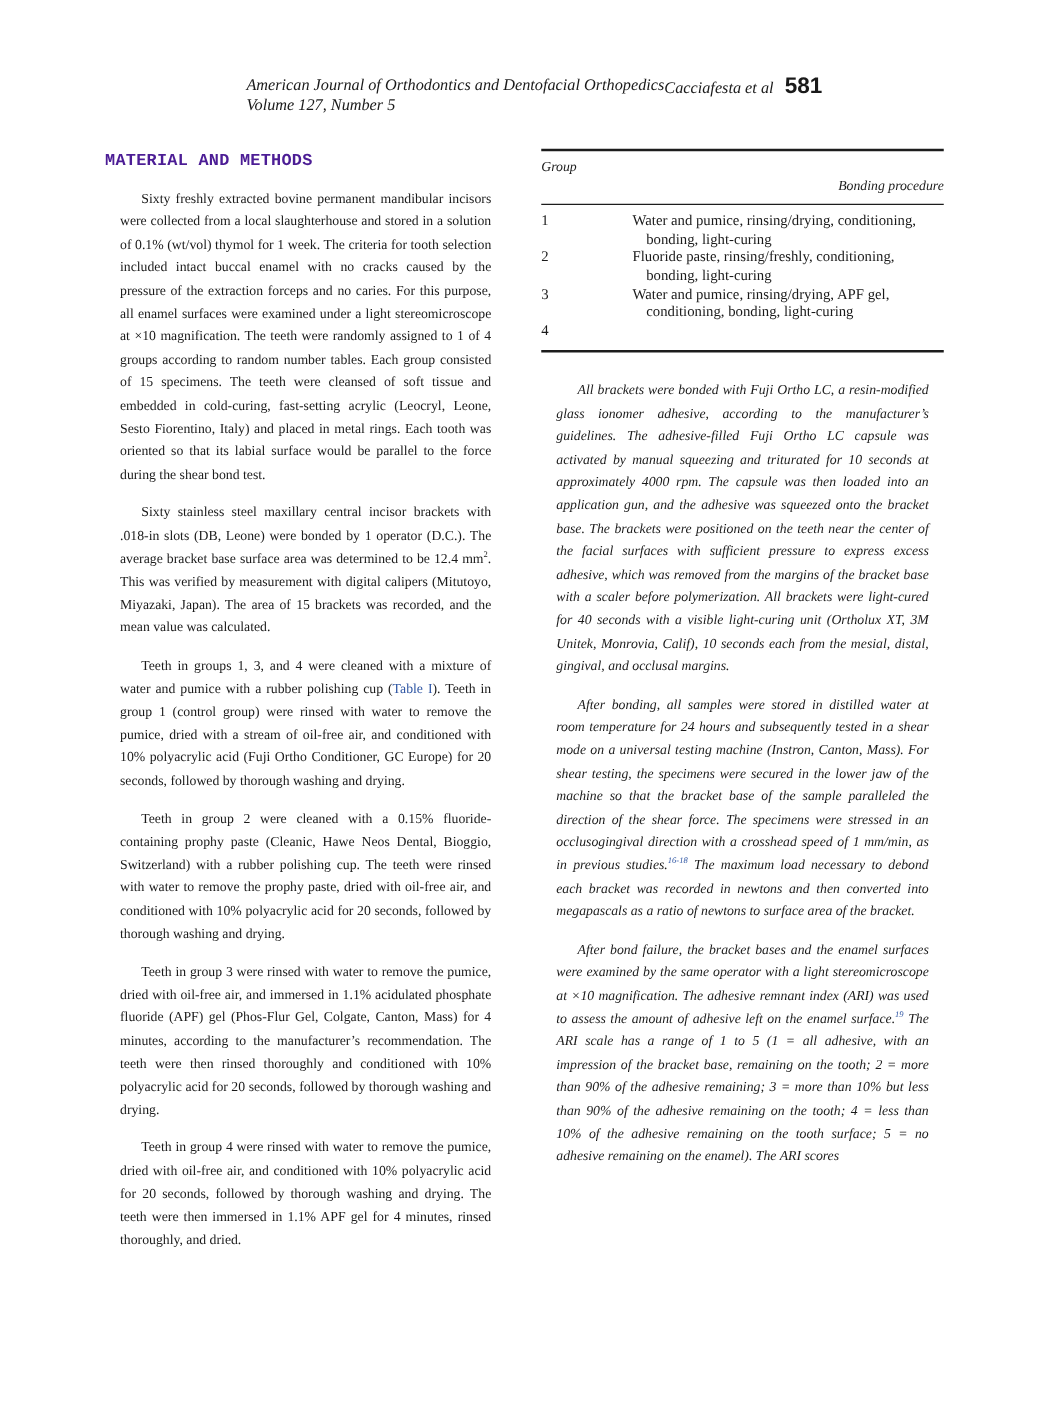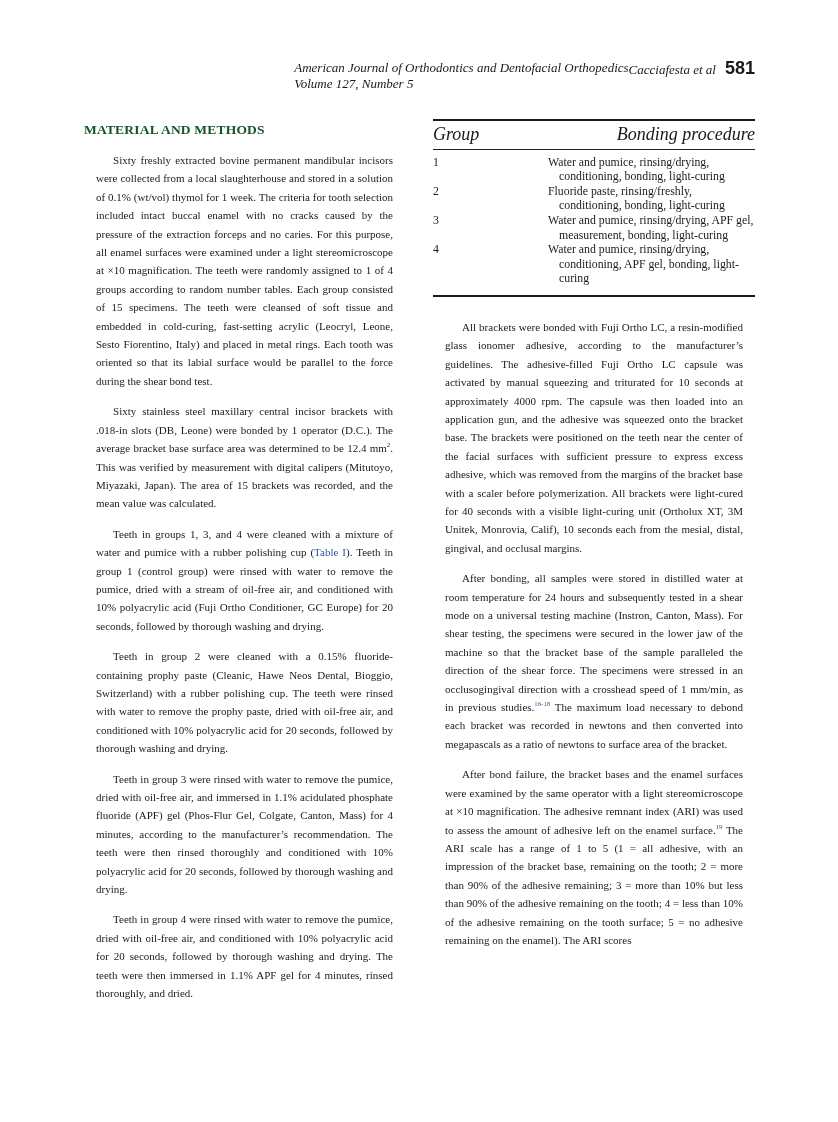--- a/index.html
+++ b/index.html
@@ -14,46 +14,46 @@
     overflow: hidden;
     --link: #2e55a3;
   }
   
   .hdr {
     position: absolute;
     left: 100px;
     right: 83px;
     top: 60px;
     display: flex;
-    justify-content: flex-end;
+    justify-content: center;
     align-items: flex-start;
     font-style: italic;
     font-size: 13px;
     line-height: 16px;
   }
   .hdr-left div { white-space: nowrap; }
   .hdr-right { white-space: nowrap; }
   .pageno {
     font-family: "Liberation Sans", sans-serif;
     font-style: normal;
     font-weight: bold;
     font-size: 18px;
     margin-left: 9px;
   }
   
   .col { position: absolute; top: 122px; width: 321px; }
   .col-left  { left: 84px;  }
   .col-right { left: 433px; top: 119px; width: 322px; }
   h2.sec {
-    font-family: Liberation Serif, serif;
+    font-family: Liberation Mono, monospace;
     font-size: 13.5px;
     font-weight: bold;
     letter-spacing: .2px;
     margin: 0 0 13px 0;
-    color: #14532d;
+    color: #4c1d95;
   }
   .para {
     margin: 12px;
     font-size: 11px;
     line-height: 18.4px;
     text-align: justify;
     text-indent: 1.55em;
   }
   .sup { font-size: 0.62em; line-height: 0; vertical-align: super; letter-spacing: 0; }
   .ref-link { color: var(--link); text-decoration: none; cursor: pointer; }
@@ -71,30 +71,31 @@
   .tbl {
     border-top: 2px solid #1c1c1c;
     border-bottom: 2.5px solid #1c1c1c;
     font-size: 11.8px;
     line-height: 14.6px;
   }
   .tbl-head {
     display: flex;
     border-bottom: 1.5px solid #1c1c1c;
     font-style: italic;
-    font-size: 18px;
+    font-size: 11px;
     padding: 6px 0 7px 0;
+    flex-direction: column;
   }
   .th-group { width: 73px; }
   .th-proc  { flex: 1; text-align: right; }
   .tbl-body { padding: 5px 0 9px 0; }
   .trow { display: flex; }
   .cell-group { width: 73px; }
-  .cell-proc  { flex: 1; padding-left: 11px; text-indent: -11px; margin-left: 42px; }
-  .paras-after-table { margin-top: 21px; }
+  .cell-proc  { flex: 1; padding-left: 11px; text-indent: -11px; }
+  .paras-after-table { margin-top: 21px; font-style: italic; }
 </style>
 </head>
 <body>
 
 <div class="page" style="--link: #2e55a3;">
 
   <div class="hdr">
     <div class="hdr-left">
       <div>American Journal of Orthodontics and Dentofacial Orthopedics</div>
       <div>Volume 127, Number 5</div>
@@ -126,25 +127,24 @@
           <div class="trow">
             <span class="cell-group">1</span>
             <span class="cell-proc">Water and pumice, rinsing/drying, conditioning, bonding, light-curing</span>
           </div>
           <div class="trow">
             <span class="cell-group">2</span>
             <span class="cell-proc">Fluoride paste, rinsing/freshly, conditioning, bonding, light-curing</span>
           </div>
           <div class="trow">
             <span class="cell-group">3</span>
-            <span class="cell-proc">Water and pumice, rinsing/drying, APF gel, measurement, bonding, light-curing</span>
+            <span class="cell-proc">Water and pumice, rinsing/drying, APF gel, conditioning, bonding, light-curing</span>
           </div>
           <div class="trow">
             <span class="cell-group">4</span>
-            <span class="cell-proc">Water and pumice, rinsing/drying, conditioning, APF gel, bonding, light-curing</span>
           </div>
         </div>
     </div>
     <div class="paras-after-table">
         <p class="para"><span>All brackets were bonded with Fuji Ortho LC, a resin-modified glass ionomer adhesive, according to the manufacturer’s guidelines. The adhesive-filled Fuji Ortho LC capsule was activated by manual squeezing and triturated for 10 seconds at approximately 4000 rpm. The capsule was then loaded into an application gun, and the adhesive was squeezed onto the bracket base. The brackets were positioned on the teeth near the center of the facial surfaces with sufficient pressure to express excess adhesive, which was removed from the margins of the bracket base with a scaler before polymerization. All brackets were light-cured for 40 seconds with a visible light-curing unit (Ortholux XT, 3M Unitek, Monrovia, Calif), 10 seconds each from the mesial, distal, gingival, and occlusal margins.</span></p>
         <p class="para"><span>After bonding, all samples were stored in distilled water at room temperature for 24 hours and subsequently tested in a shear mode on a universal testing machine (Instron, Canton, Mass). For shear testing, the specimens were secured in the lower jaw of the machine so that the bracket base of the sample paralleled the direction of the shear force. The specimens were stressed in an occlusogingival direction with a crosshead speed of 1 mm/min, as in previous studies.</span><a class="ref-link sup">16-18</a><span> The maximum load necessary to debond each bracket was recorded in newtons and then converted into megapascals as a ratio of newtons to surface area of the bracket.</span></p>
         <p class="para"><span>After bond failure, the bracket bases and the enamel surfaces were examined by the same operator with a light stereomicroscope at ×10 magnification. The adhesive remnant index (ARI) was used to assess the amount of adhesive left on the enamel surface.</span><a class="ref-link sup">19</a><span> The ARI scale has a range of 1 to 5 (1 = all adhesive, with an impression of the bracket base, remaining on the tooth; 2 = more than 90% of the adhesive remaining; 3 = more than 10% but less than 90% of the adhesive remaining on the tooth; 4 = less than 10% of the adhesive remaining on the tooth surface; 5 = no adhesive remaining on the enamel). The ARI scores</span></p>
       </div>
   </section>
 

